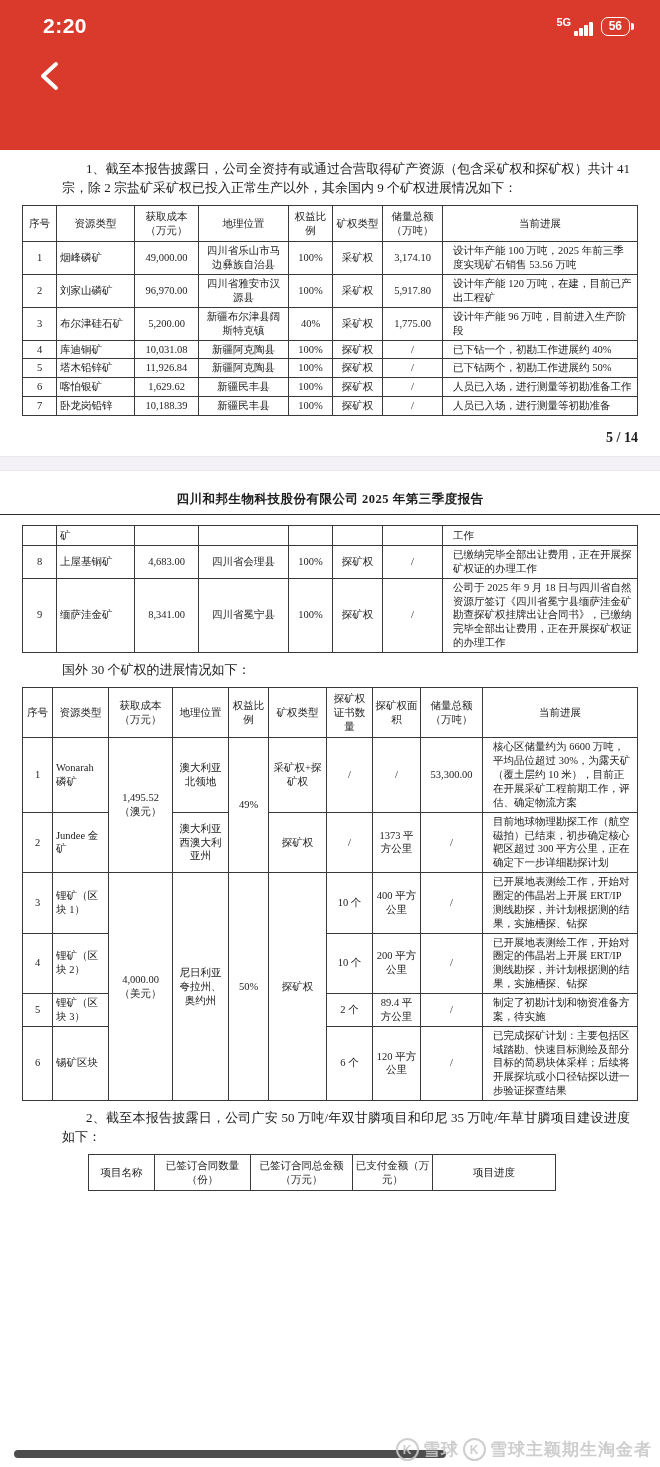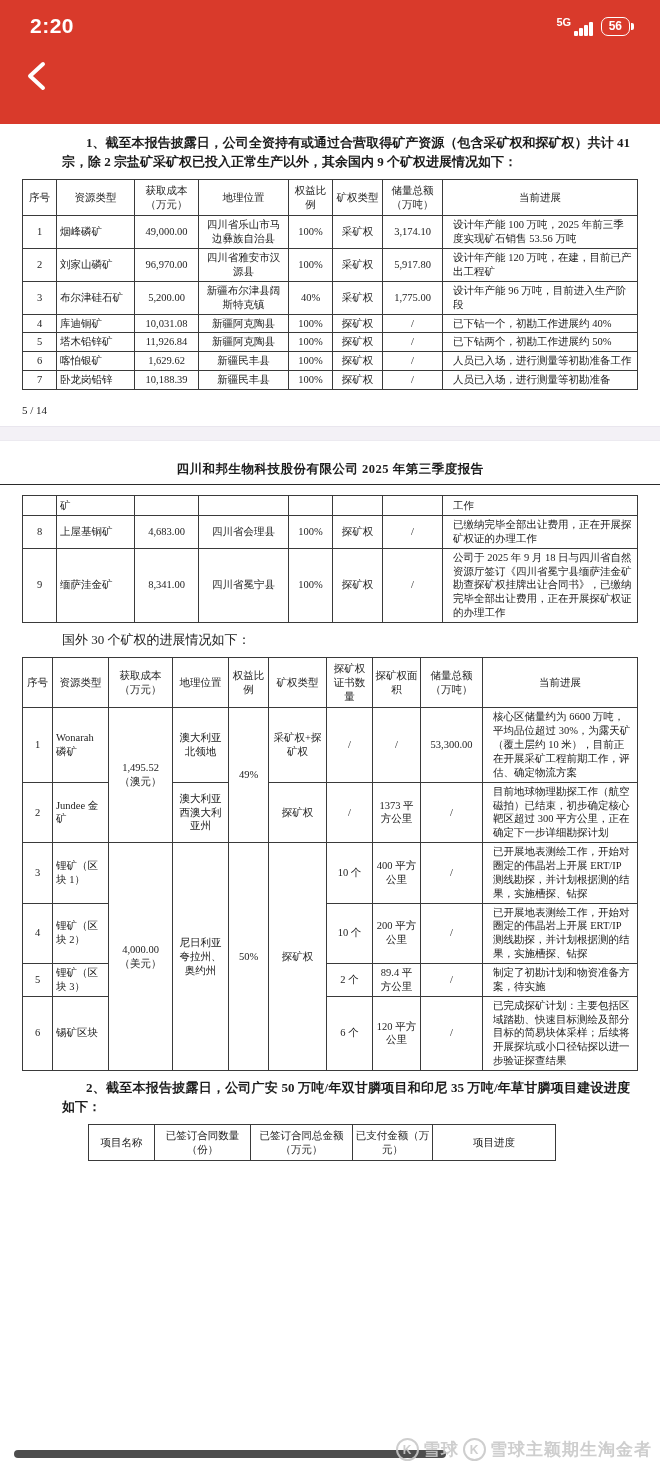--- a/index.html
+++ b/index.html
@@ -2,48 +2,48 @@
 <html><head>
 <meta charset="utf-8">
 <style>
   html,body{margin:0;padding:0;}
   body{
     width:660px;height:1467px;overflow:hidden;background:#ffffff;
     font-family:"Liberation Serif","DejaVu Serif",serif;color:#1c1c1c;
     position:relative;
   }
   
-  .app-header{background:#d93a2b;height:124px;position:relative;}
+  .app-header{background:#d93a2b;height:150px;position:relative;padding-left:13px;}
   .status-row{display:flex;justify-content:space-between;align-items:center;
     padding:14px 26px 0 30px;color:#fff;font-family:"Liberation Sans",sans-serif;}
   .time{font-size:21px;font-weight:bold;letter-spacing:.5px;}
   .status-right{display:flex;align-items:center;gap:8px;}
   .net{display:flex;align-items:flex-end;gap:3px;}
   .net-label{font-size:11px;font-weight:bold;line-height:1;margin-bottom:8px;}
   .bars{display:flex;align-items:flex-end;gap:1.5px;}
   .bars i{display:block;width:3.5px;background:#fff;border-radius:1px;}
   .b1{height:5px}.b2{height:8px}.b3{height:11px}.b4{height:14px}
   .battery{display:flex;align-items:center;}
   .batt-body{border:1.5px solid #fff;border-radius:7px;padding:1px 7px;
     font-size:12px;font-weight:bold;line-height:15px;}
   .batt-nub{width:3px;height:7px;background:#fff;border-radius:0 2px 2px 0;margin-left:1px;}
   .nav-row{padding:18px 0 0 24px;}
   .back-btn{width:40px;height:40px;display:flex;align-items:center;cursor:pointer;}
   
   .page{background:#fff;padding:6px 22px 0 22px;}
   .page-separator{height:13px;background:#f3f1f6;border-top:1px solid #e9e6ee;border-bottom:1px solid #eceaf0;}
   .para{font-size:13px;line-height:1.45;margin:4px 8px 7px 40px;text-align:justify;}
-  .para.numbered{text-indent:24px;font-weight:bold;}
+  .para.numbered{text-indent:24px;}
   table{border-collapse:collapse;width:100%;table-layout:fixed;}
   td,th{border:1px solid #3a3a3a;font-weight:normal;font-size:10.5px;line-height:1.32;
     padding:2px 3px;vertical-align:middle;text-align:center;word-break:break-all;}
   th{padding:4px 2px;}
   td.left{text-align:left;padding-left:10px;}
   td.name{text-align:left;}
-  .pg-footer{text-align:left;font-size:11px;font-weight:normal;margin:14px 0 10px 0;}
+  .pg-footer{text-align:right;font-size:14px;font-weight:bold;margin:14px 0 10px 0;}
   .report-title{text-align:center;font-size:12.5px;font-weight:bold;letter-spacing:.5px;
     padding:14px 0 6px 0;border-bottom:1.5px solid #2a2a2a;margin:0 -22px 10px -22px;}
   
   .bottom-zone{position:absolute;left:0;bottom:0;width:660px;height:40px;}
   .scroll-thumb{position:absolute;left:14px;bottom:9px;width:432px;height:8px;
     background:#4d4d4d;border-radius:4px;cursor:pointer;}
   .watermark{position:absolute;right:8px;bottom:6px;display:flex;align-items:center;gap:4px;
     color:#c9c9c9;font-family:"Liberation Sans",sans-serif;font-size:17px;font-weight:bold;
     letter-spacing:1px;opacity:.9;}
   .wm-logo{width:19px;height:19px;border:2px solid #c9c9c9;border-radius:50%;

